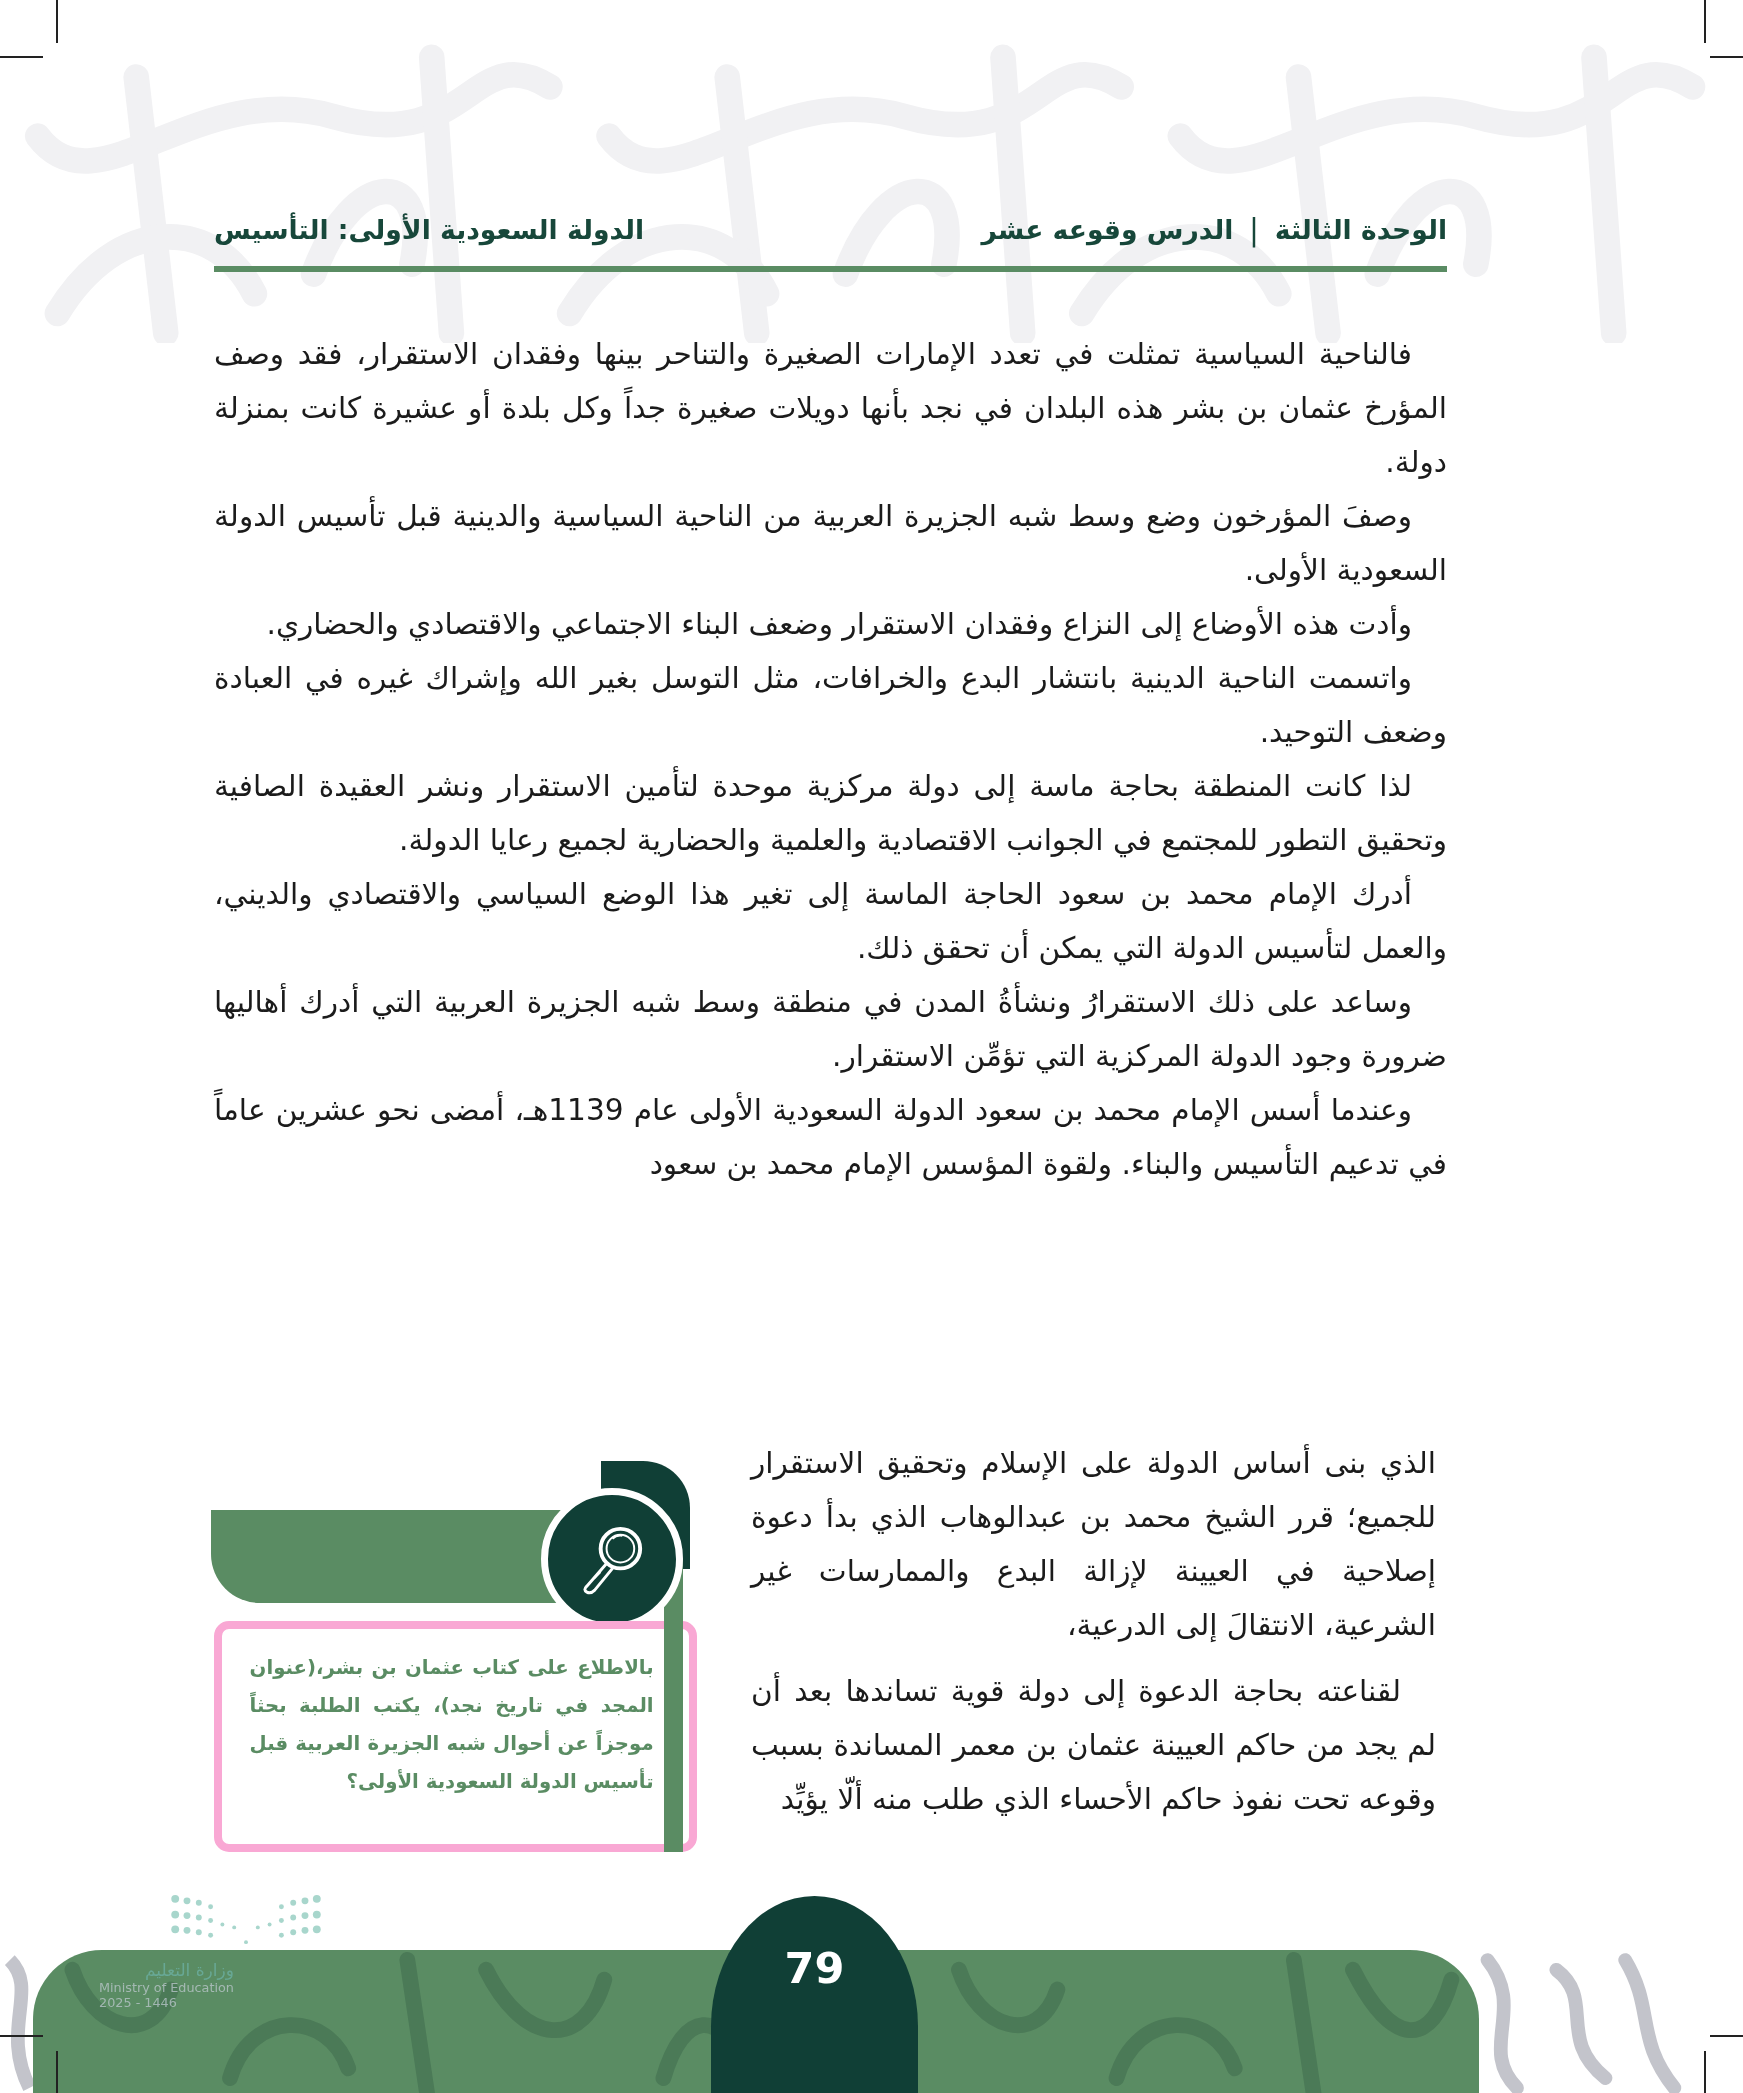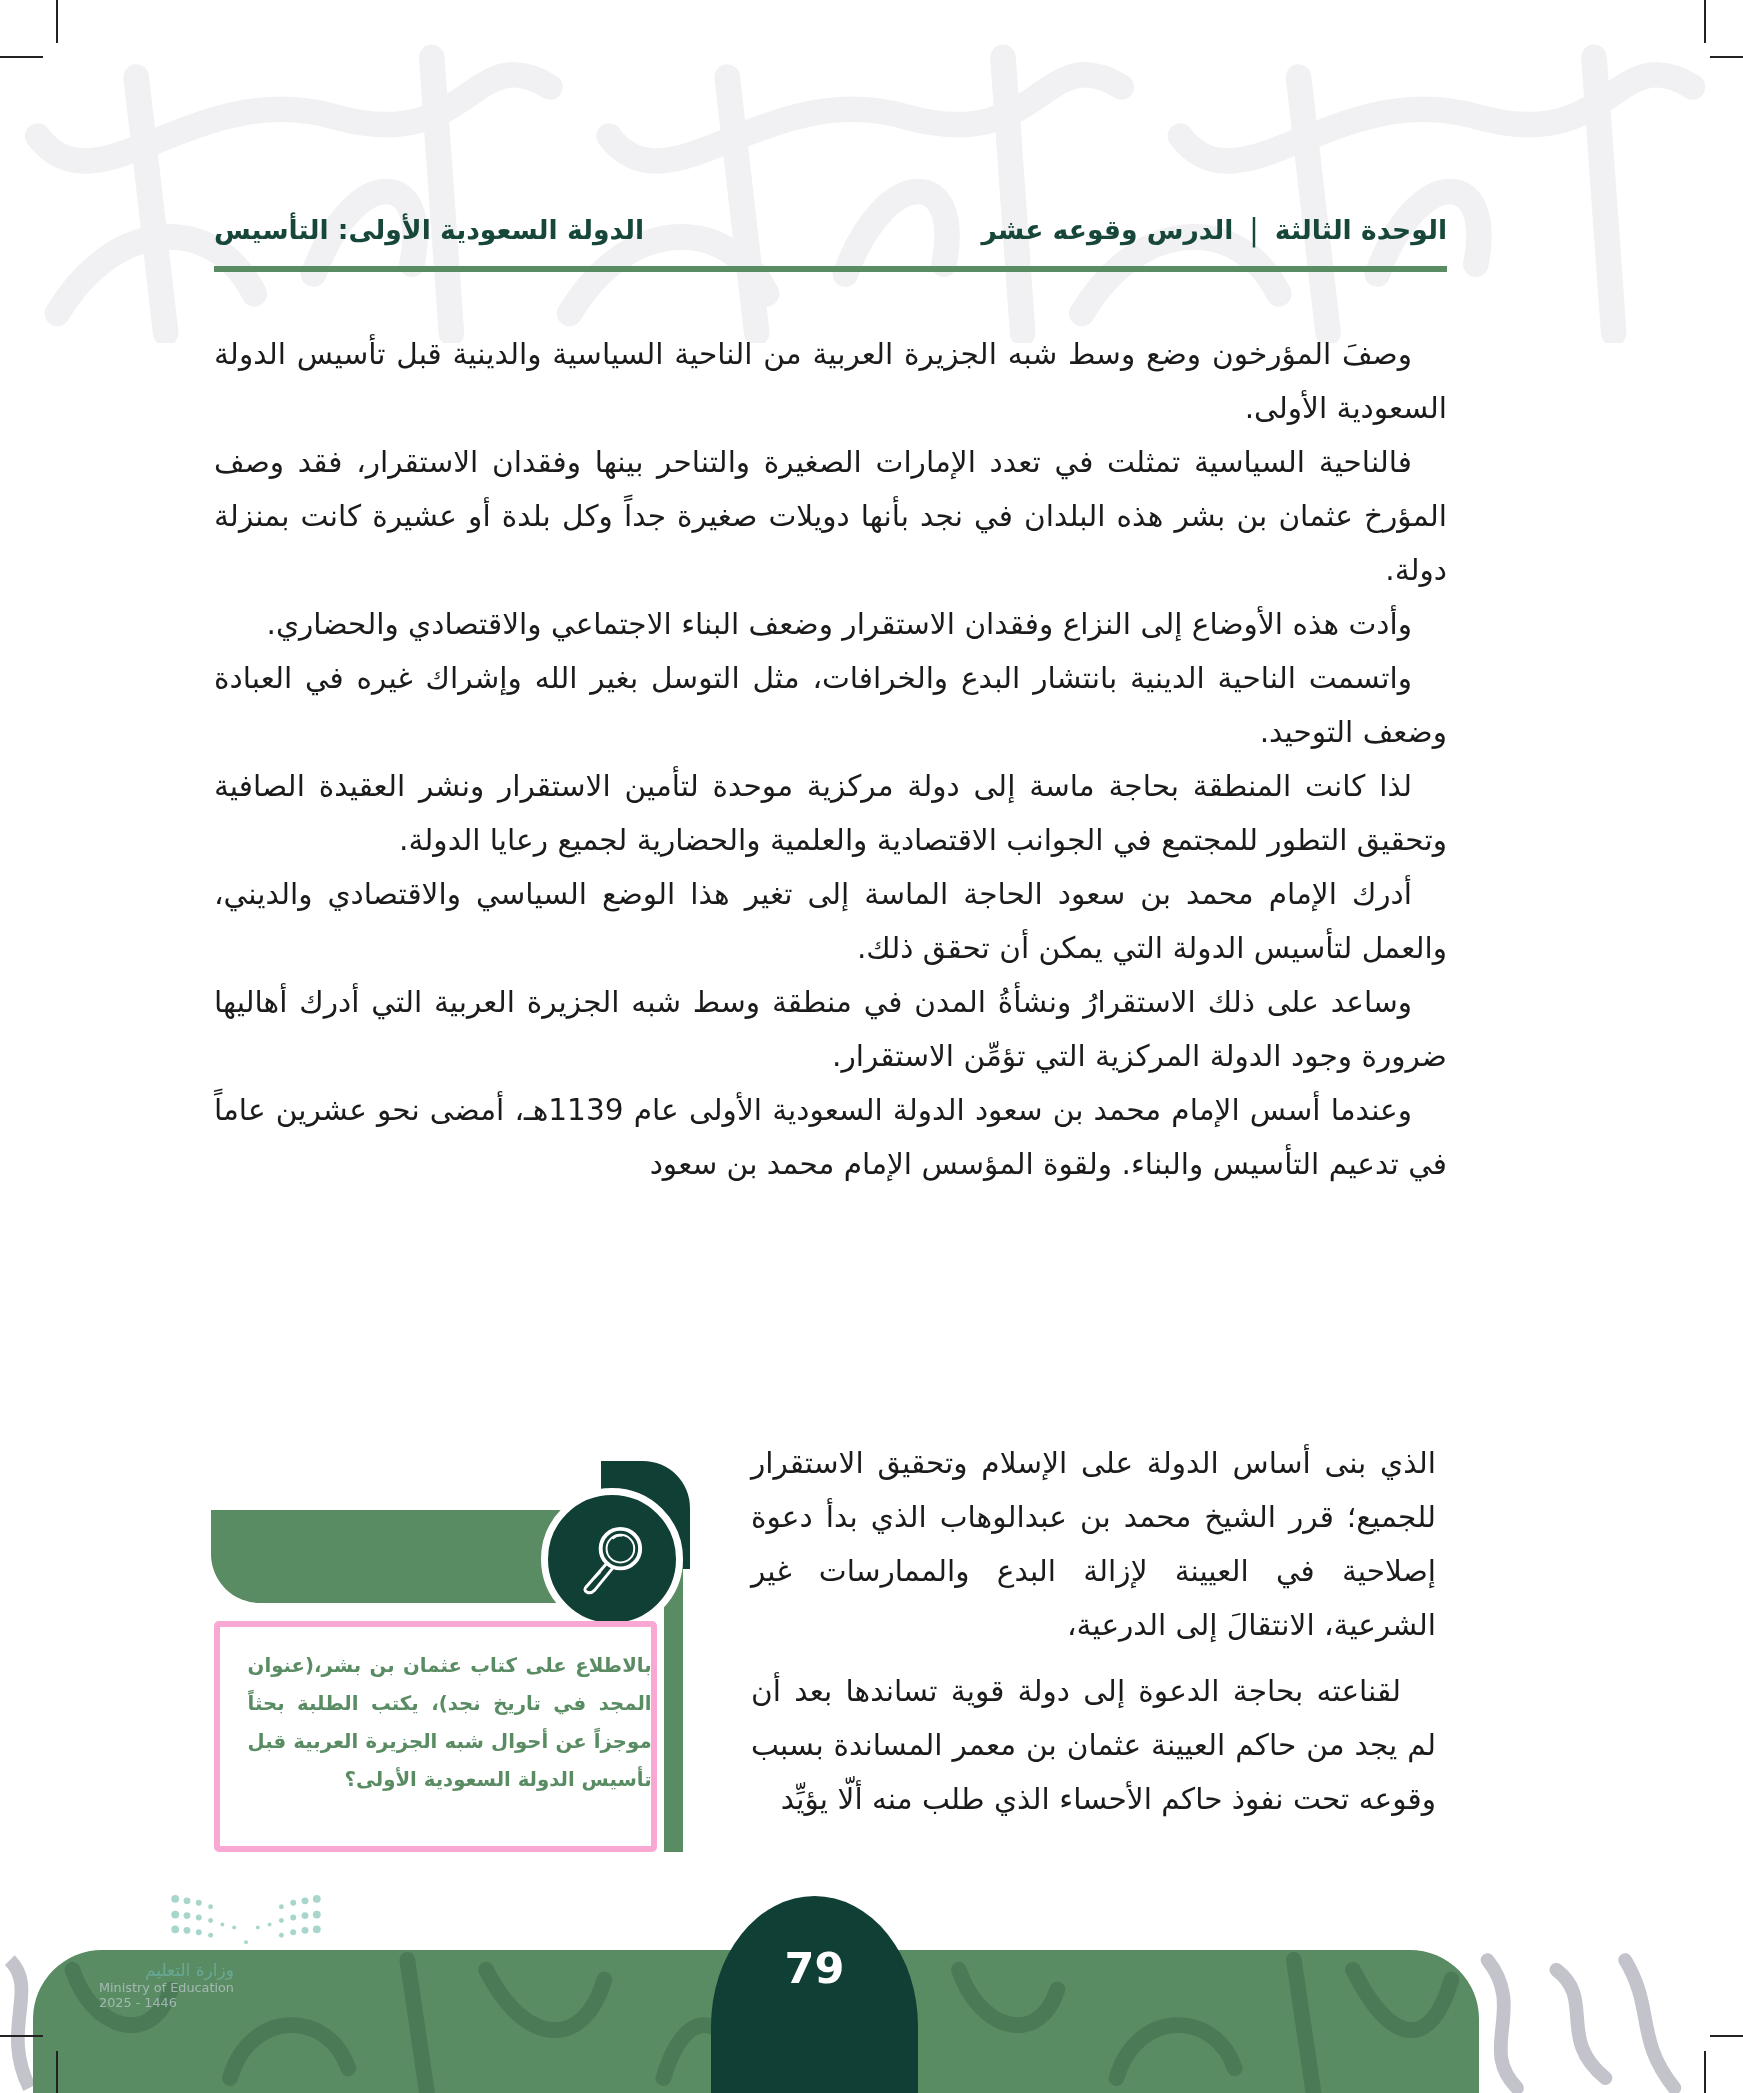--- a/index.html
+++ b/index.html
@@ -70,22 +70,22 @@
     direction: rtl; text-align: center;
     font-family: "DejaVu Sans", sans-serif; font-size: 39px; line-height: 69px;
     color: #ffffff;
   }
   .skill .circle {
     position: absolute; left: 330px; top: 26.6px; width: 128px; height: 128px;
     border-radius: 50%; background: #103f36; border: 7.9px solid #ffffff;
     display: flex; align-items: center; justify-content: center;
   }
   .skill .box {
-    position: absolute; left: 3px; top: 160px; width: 443px; height: 231px;
-    border: 6px solid #f9a8d4; border-radius: 5px; background: #ffffff;
+    position: absolute; left: 3px; top: 160px; width: 483px; height: 231px;
+    border: 8px solid #f9a8d4; border-radius: 15px; background: #ffffff;
     box-sizing: border-box;
   }
   .skill .box-text {
     position: absolute; left: 27.6px; top: 19.7px; width: 404px;
     direction: rtl; text-align: justify; text-align-last: right;
     font-family: "DejaVu Sans", sans-serif; font-weight: bold; font-size: 19.7px; line-height: 38px;
     color: #5a8c63;
   }
   .skill .vbar2 {
     position: absolute; right: 14.8px; top: 160px; width: 19.7px; height: 231px; background: #5a8c63;
@@ -158,22 +158,22 @@
   <div class="left-part">
     <span>الوحدة الثالثة</span>
     <span class="sep">|</span>
     <span>الدرس وقوعه عشر</span>
   </div>
   <span>الدولة السعودية الأولى: التأسيس</span>
 </div>
 <div class="header-rule"></div>
 
 <div class="body-text">
+  <p>فالناحية السياسية تمثلت في تعدد الإمارات الصغيرة والتناحر بينها وفقدان الاستقرار، فقد وصف المؤرخ عثمان بن بشر هذه البلدان في نجد بأنها دويلات صغيرة جداً وكل بلدة أو عشيرة كانت بمنزلة دولة.</p>
   <p>وصفَ المؤرخون وضع وسط شبه الجزيرة العربية من الناحية السياسية والدينية قبل تأسيس الدولة السعودية الأولى.</p>
-  <p>فالناحية السياسية تمثلت في تعدد الإمارات الصغيرة والتناحر بينها وفقدان الاستقرار، فقد وصف المؤرخ عثمان بن بشر هذه البلدان في نجد بأنها دويلات صغيرة جداً وكل بلدة أو عشيرة كانت بمنزلة دولة.</p>
   <p>وأدت هذه الأوضاع إلى النزاع وفقدان الاستقرار وضعف البناء الاجتماعي والاقتصادي والحضاري.</p>
   <p>واتسمت الناحية الدينية بانتشار البدع والخرافات، مثل التوسل بغير الله وإشراك غيره في العبادة وضعف التوحيد.</p>
   <p>لذا كانت المنطقة بحاجة ماسة إلى دولة مركزية موحدة لتأمين الاستقرار ونشر العقيدة الصافية وتحقيق التطور للمجتمع في الجوانب الاقتصادية والعلمية والحضارية لجميع رعايا الدولة.</p>
   <p>أدرك الإمام محمد بن سعود الحاجة الماسة إلى تغير هذا الوضع السياسي والاقتصادي والديني، والعمل لتأسيس الدولة التي يمكن أن تحقق ذلك.</p>
   <p>وساعد على ذلك الاستقرارُ ونشأةُ المدن في منطقة وسط شبه الجزيرة العربية التي أدرك أهاليها ضرورة وجود الدولة المركزية التي تؤمِّن الاستقرار.</p>
   <p class="full">وعندما أسس الإمام محمد بن سعود الدولة السعودية الأولى عام 1139هـ، أمضى نحو عشرين عاماً في تدعيم التأسيس والبناء. ولقوة المؤسس الإمام محمد بن سعود</p>
 </div>
 
 <div class="side-text">
   <p>الذي بنى أساس الدولة على الإسلام وتحقيق الاستقرار للجميع؛ قرر الشيخ محمد بن عبدالوهاب الذي بدأ دعوة إصلاحية في العيينة لإزالة البدع والممارسات غير الشرعية، الانتقالَ إلى الدرعية،</p>

